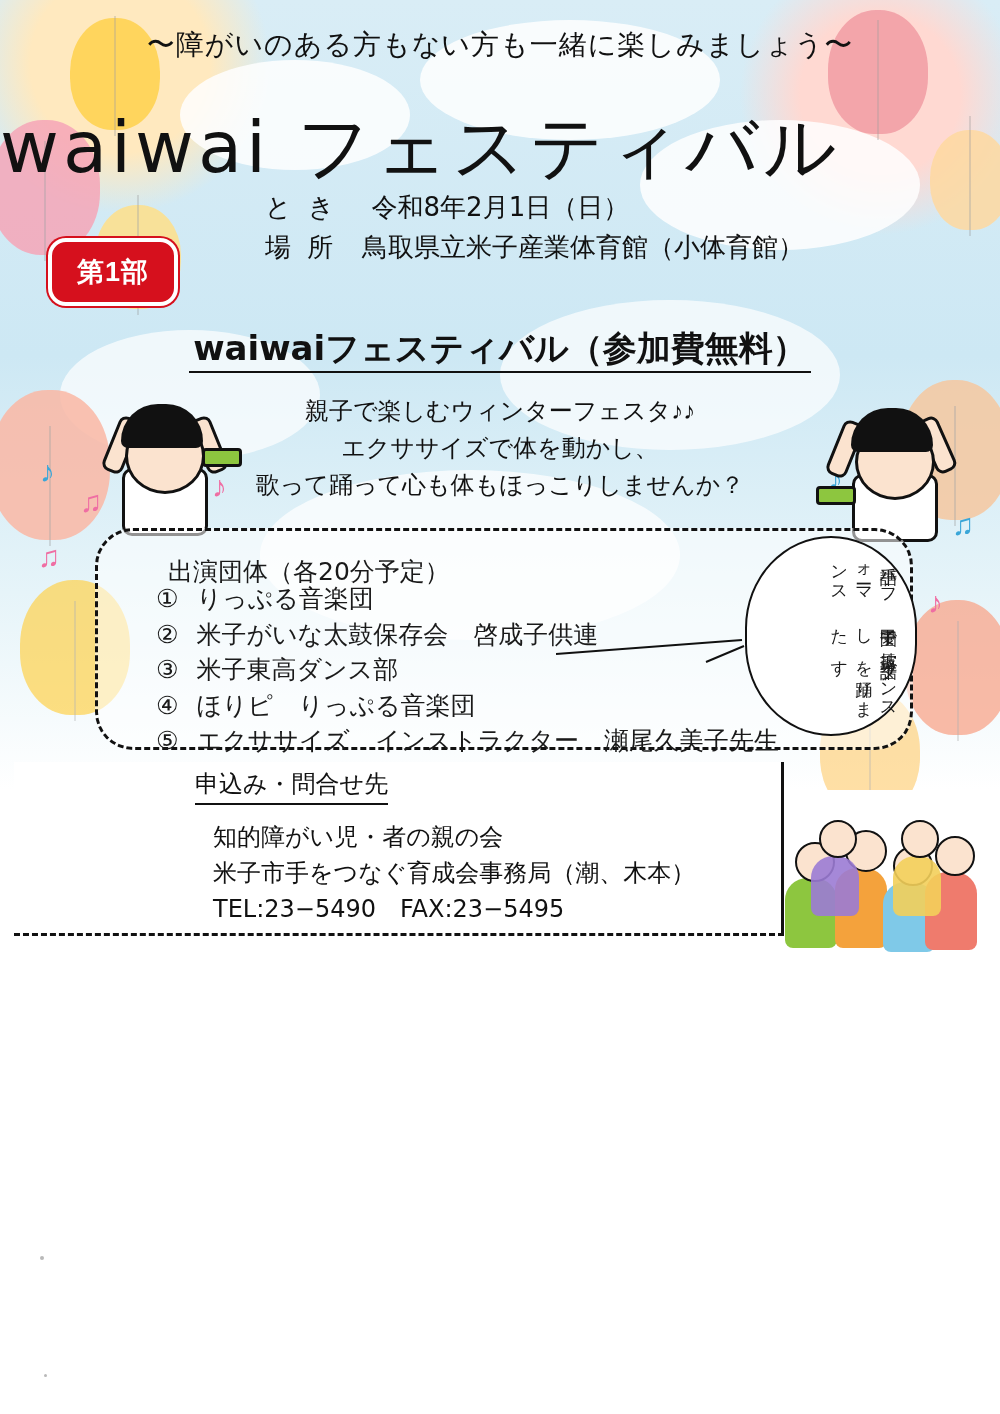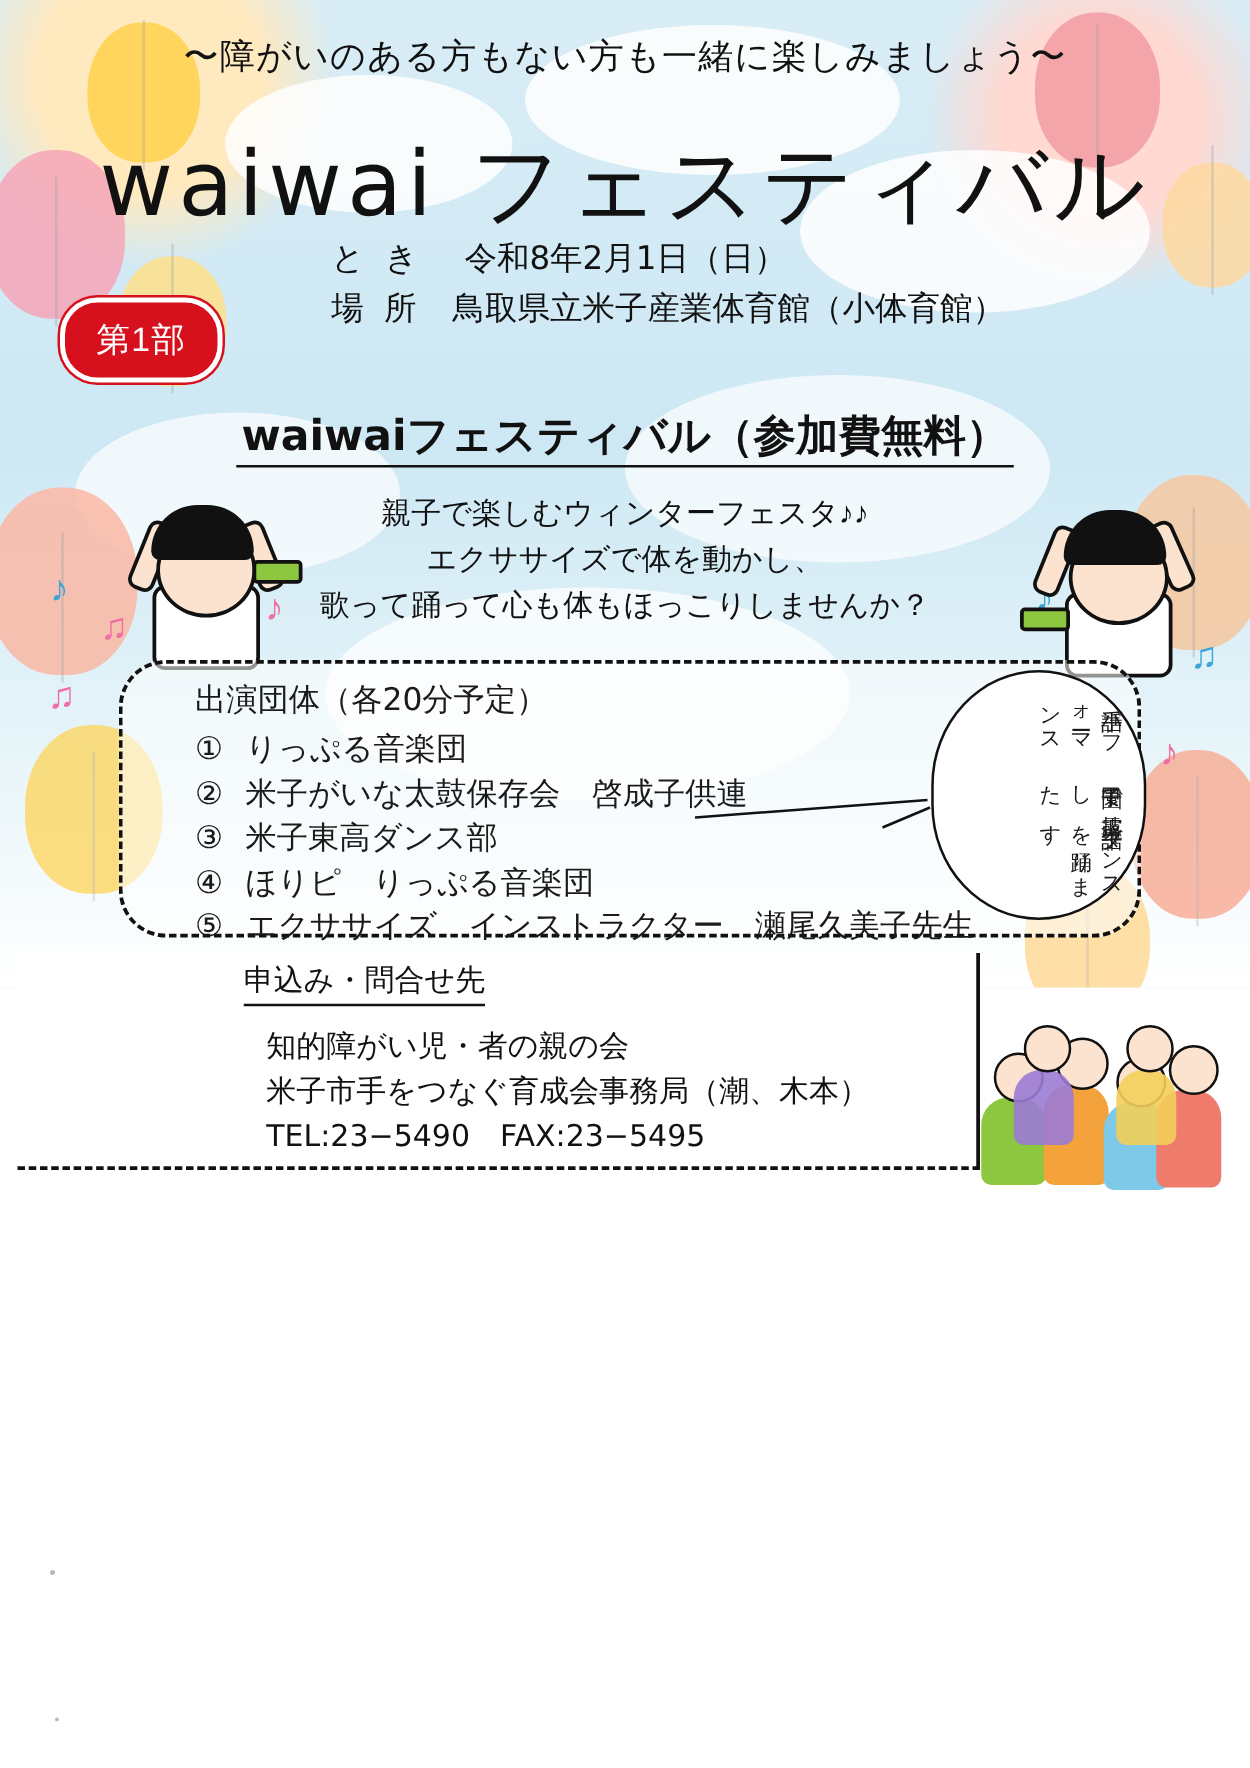--- a/index.html
+++ b/index.html
@@ -68,42 +68,42 @@
     text-align: center;
     font-size: 28px;
     letter-spacing: 1px;
     color: #111;
     font-family: "DejaVu Sans", "Liberation Sans", sans-serif;
   }
   .maintitle {
     position: absolute;
     left: 0; right: 0;
     top: 100px;
-    text-align: center;
+    text-align: left;
     font-size: 72px;
     font-weight: 500;
     letter-spacing: 4px;
     color: #111;
     font-family: "DejaVu Sans", "Liberation Sans", sans-serif;
     white-space: nowrap;
   }
 
   .badge {
     position: absolute;
     left: 48px;
     top: 238px;
     width: 122px;
     height: 60px;
-    border-radius: 30px;
+    border-radius: 18px;
     background: #d6101d;
     border: 4px solid #ffffff;
     box-shadow: 0 0 0 2px #d6101d;
     color: #ffffff;
     font-size: 27px;
-    font-weight: normal;
+    font-weight: bold;
     display: flex;
     align-items: center;
     justify-content: center;
     letter-spacing: 1px;
   }
 
   .infoblock {
     position: absolute;
     left: 265px;
     top: 188px;
@@ -145,21 +145,21 @@
     position: absolute;
     left: 95px;
     top: 528px;
     width: 812px;
     height: 216px;
     border: 3px dashed #111;
     border-radius: 38px;
     background: rgba(255,255,255,.55);
   }
   .performers h3 {
-    margin: 0;
+    margin: 12px;
     position: absolute;
     left: 58px;
     top: 12px;
     font-size: 25px;
     font-weight: 500;
     font-family: "DejaVu Sans", "Liberation Sans", sans-serif;
   }
   .performers ol {
     margin: 0;
     padding: 0;

